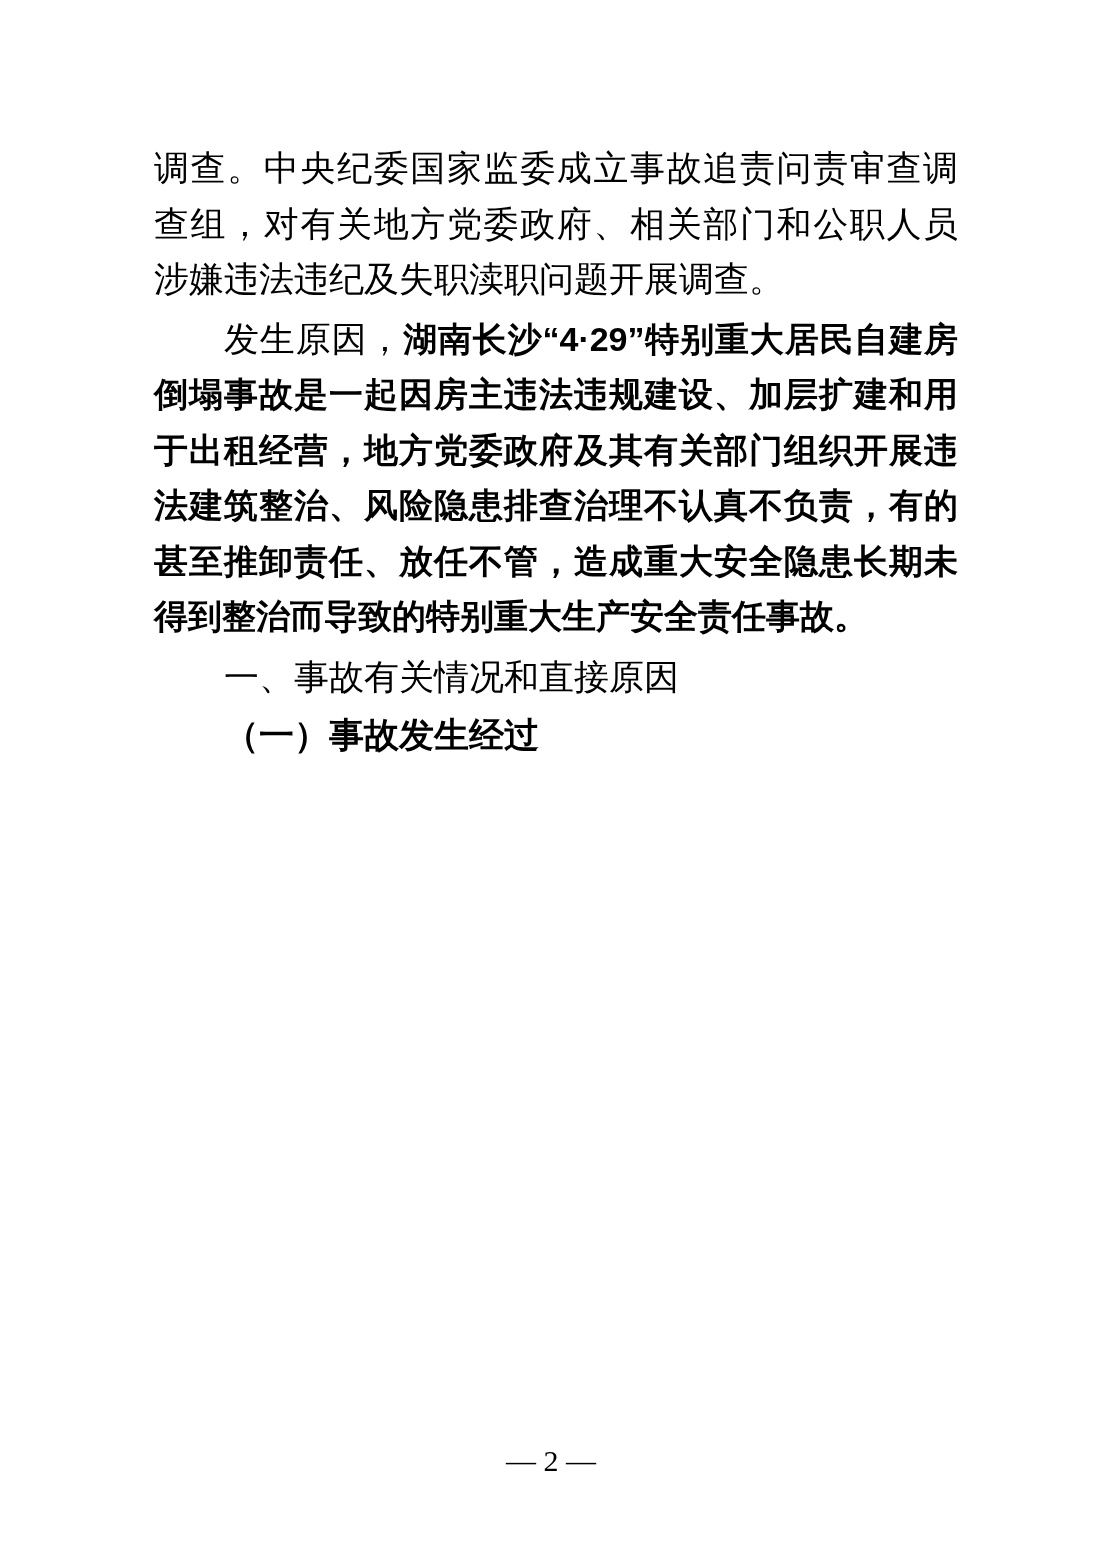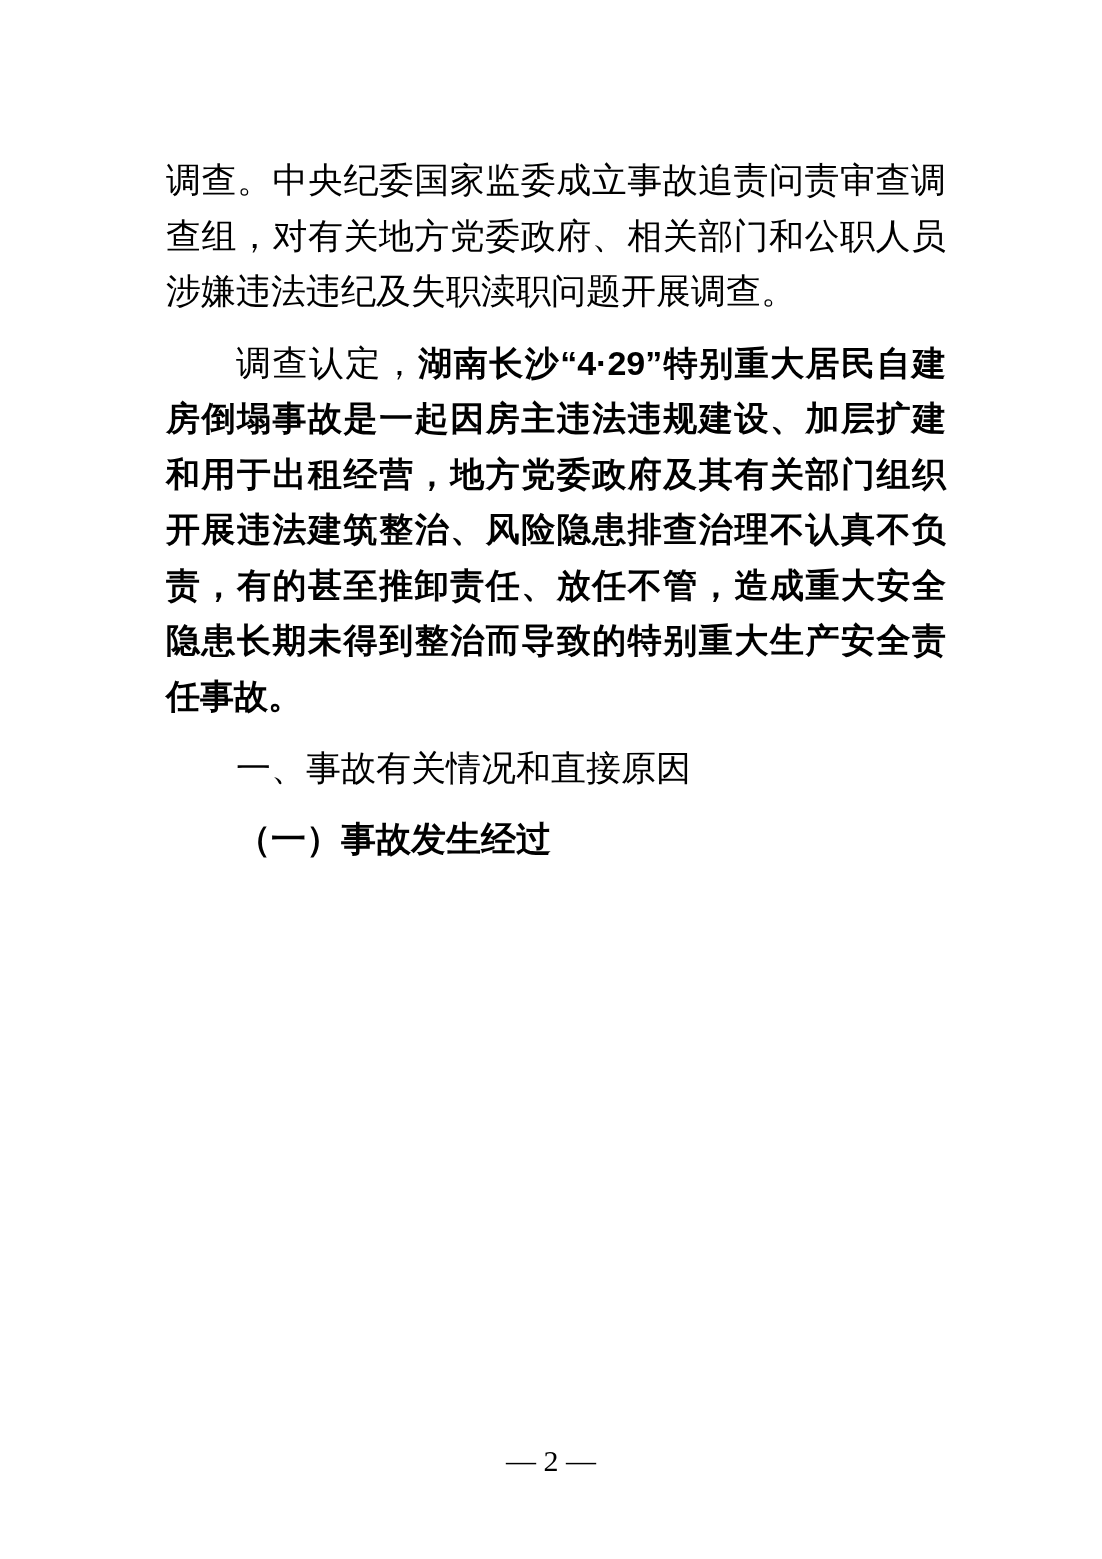--- a/index.html
+++ b/index.html
@@ -17,21 +17,21 @@
   .content {
     position: absolute;
     left: 150px;
     top: 137px;
     width: 812px;
     font-size: 35px;
     line-height: 55.5px;
     text-align: justify;
     text-justify: inter-ideograph;
   }
-  .content p, .content h2, .content h3 { margin: 16px; }
+  .content p, .content h2, .content h3 { margin: 4px; }
   .indent { text-indent: 2em; }
   .no-indent { text-indent: 0; }
   .heiti-bold {
     font-family: "Liberation Sans", "DejaVu Sans", sans-serif;
     font-weight: bold;
     font-size: 34px;
   }
   .heading-1 {
     font-family: "Liberation Sans", "DejaVu Sans", sans-serif;
     font-weight: normal;
@@ -57,18 +57,18 @@
     font-family: "Liberation Serif", "DejaVu Serif", serif;
     color: #000000;
   }
 </style>
 </head>
 <body>
 
 <div class="page">
   <main class="content">
     <p class="no-indent">调查。中央纪委国家监委成立事故追责问责审查调查组，对有关地方党委政府、相关部门和公职人员涉嫌违法违纪及失职渎职问题开展调查。</p>
-    <p class="indent"><span>调查认定，</span><span class="heiti-bold">湖南长沙“4·29”特别重大居民自建房倒塌事故是一起因房主违法违规建设、加层扩建和用于出租经营，地方党委政府及其有关部门组织开展违法建筑整治、风险隐患排查治理不认真不负责，有的甚至推卸责任、放任不管，造成重大安全隐患长期未得到整治而导致的特别重大生产安全责任事故。</span></p>
+    <p class="indent"><span>发生原因，</span><span class="heiti-bold">湖南长沙“4·29”特别重大居民自建房倒塌事故是一起因房主违法违规建设、加层扩建和用于出租经营，地方党委政府及其有关部门组织开展违法建筑整治、风险隐患排查治理不认真不负责，有的甚至推卸责任、放任不管，造成重大安全隐患长期未得到整治而导致的特别重大生产安全责任事故。</span></p>
     <h2 class="heading-1">一、事故有关情况和直接原因</h2>
     <h3 class="heading-2">（一）事故发生经过</h3>
   </main>
   <footer class="page-number">— 2 —</footer>
 </div>
 
 </body></html>

